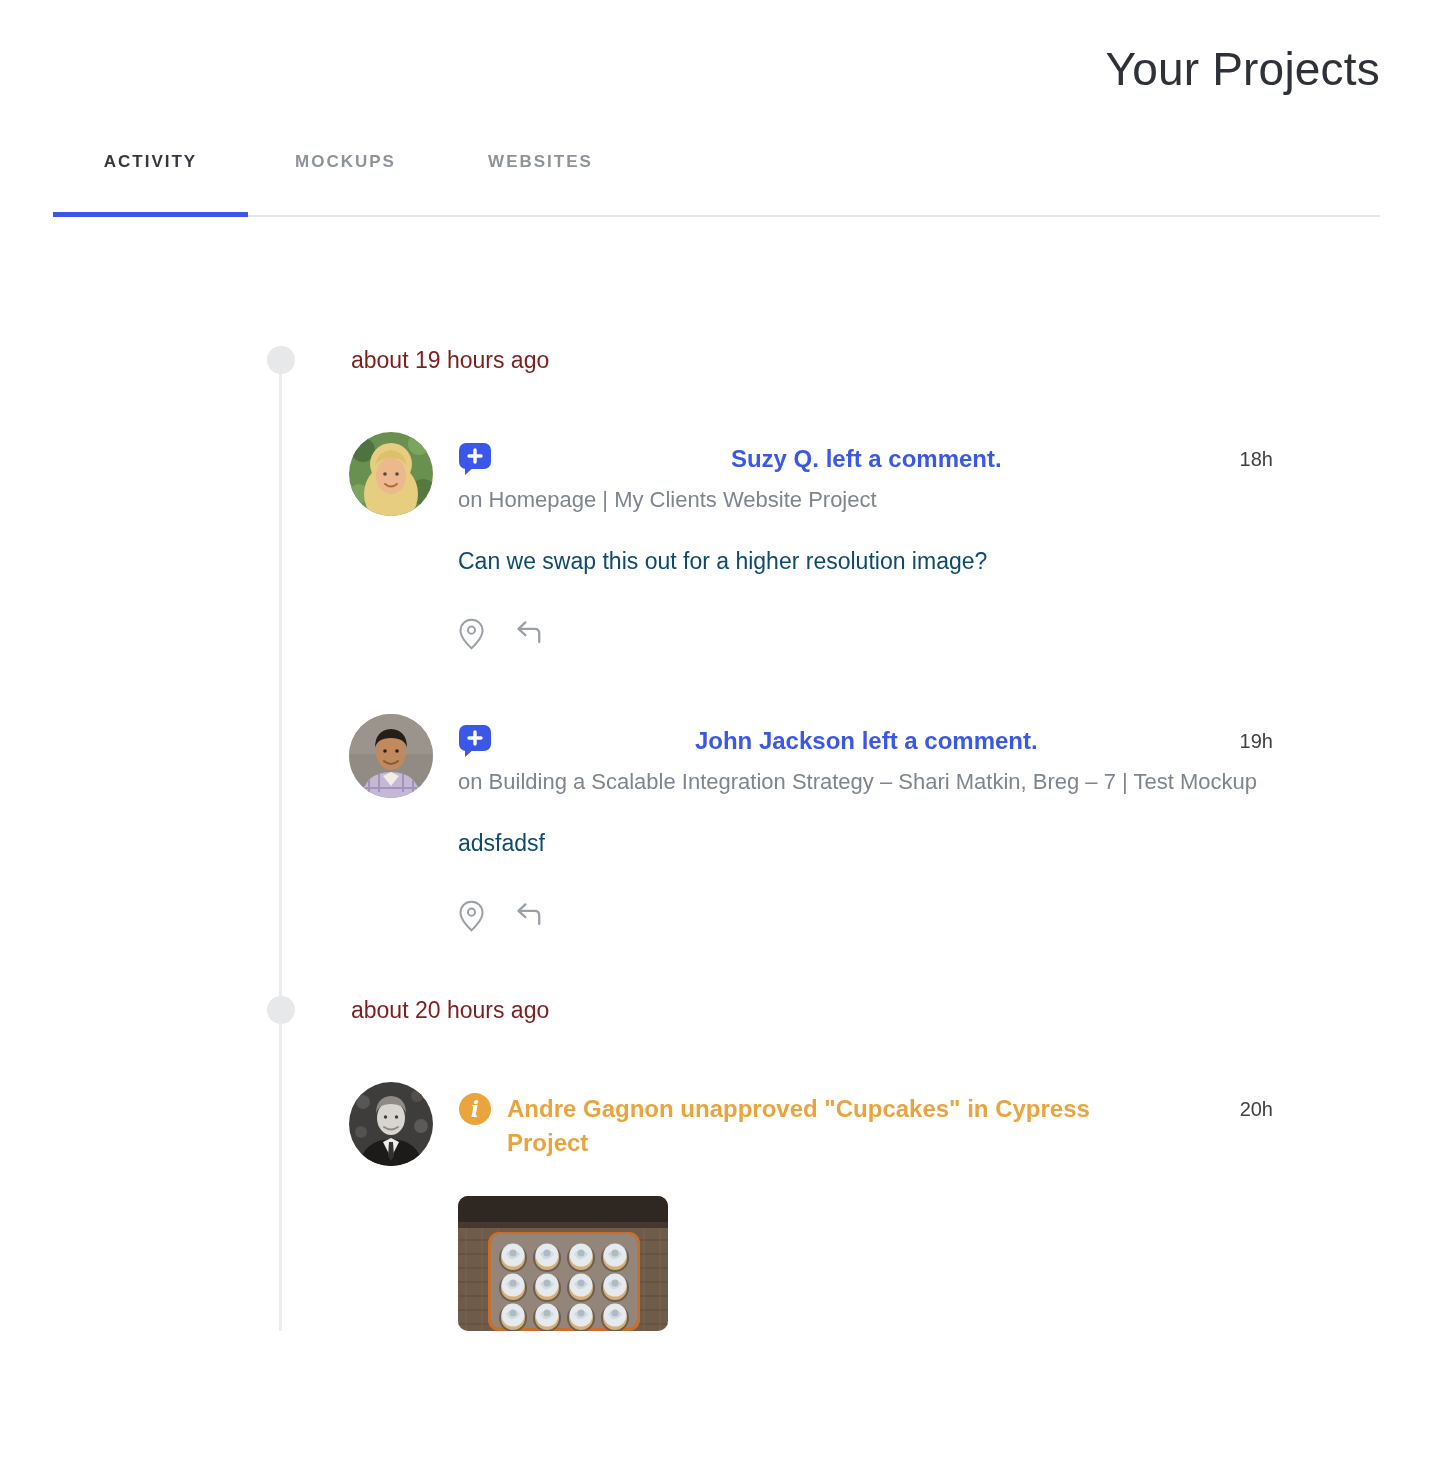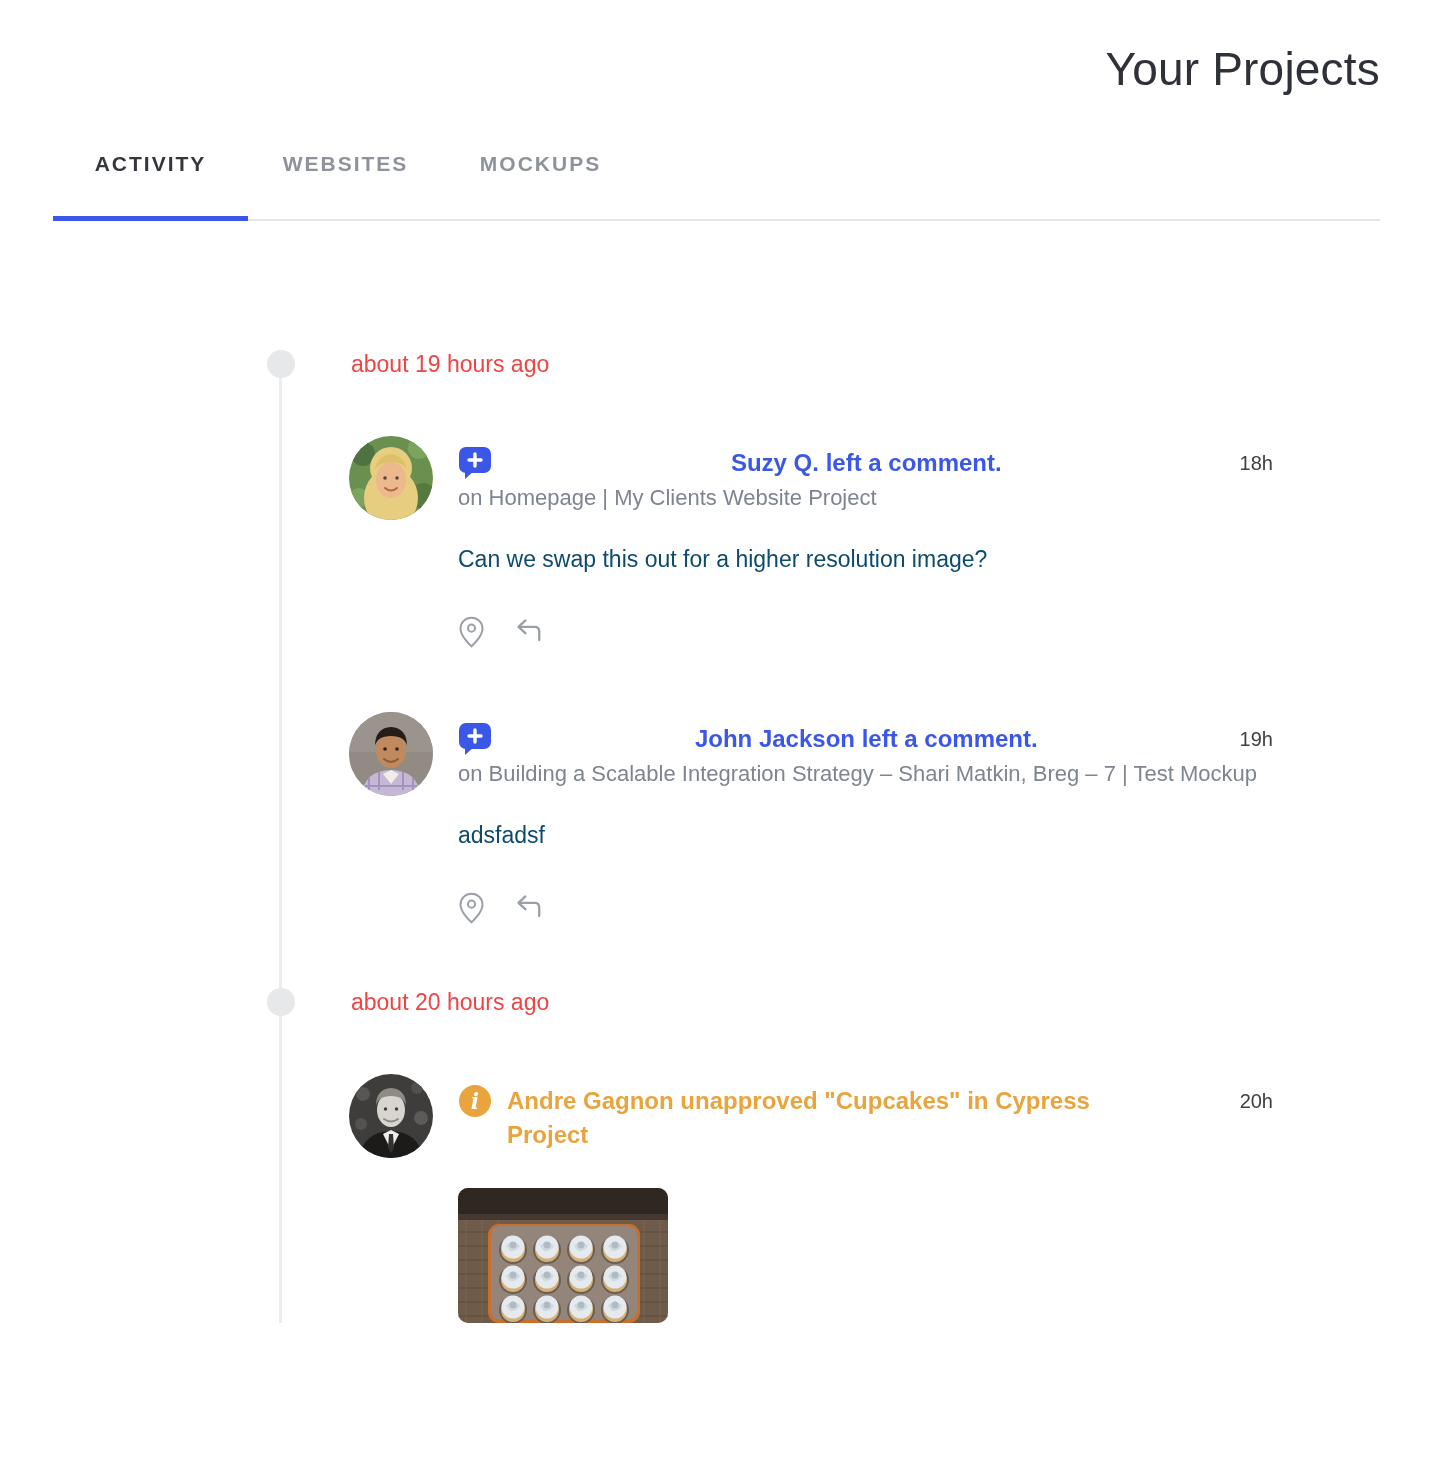--- a/index.html
+++ b/index.html
@@ -5,63 +5,63 @@
   * { margin: 0; padding: 0; box-sizing: border-box; }
   html, body { width: 1446px; height: 1458px; overflow: hidden; background: #ffffff; }
   body { font-family: "Liberation Sans", "DejaVu Sans", sans-serif; color: #2f3338; }
   .page { width: 1446px; height: 1458px; padding: 0 66px 0 53px; overflow: hidden; }
 
   
   .page-title { font-size: 46px; font-weight: 500; color: #2e3137; letter-spacing: 0.2px; margin-top: 42px; text-align: right; }
 
   
   .tabs { display: flex; margin-top: 56px; border-bottom: 2px solid #e4e6e8; }
-  .tab { width: 195px; text-align: center; font-size: 21px; font-weight: 700; letter-spacing: 2px;
+  .tab { width: 195px; text-align: center; font-size: 17px; font-weight: 700; letter-spacing: 2px;
          color: #8e939b; padding-bottom: 40px; margin-bottom: -2px; border-bottom: 5px solid transparent;
          cursor: pointer; }
   .tab.active { color: #34383e; border-bottom-color: #3a57e8; }
 
   
   .timeline { position: relative; margin-left: 214px; margin-top: 129px; }
   .tl-line { position: absolute; left: 12px; top: 14px; bottom: 0; width: 3px; background: #ededf0; }
   .group + .group { margin-top: 48px; }
   .group-header { display: flex; align-items: center; margin-bottom: 58px; }
   .tl-dot { width: 28px; height: 28px; border-radius: 50%; background: #e7e8ea; margin-right: 56px; flex-shrink: 0; position: relative; }
-  .group-label { font-size: 23px; color: #ef4444; }
+  .group-label { font-size: 23px; color: #7f1d1d; }
 
   
   .event { display: flex; margin-left: 82px; margin-bottom: 64px; }
   .avatar { width: 84px; height: 84px; border-radius: 50%; overflow: hidden; flex-shrink: 0; margin-right: 25px; }
   .avatar svg { display: block; }
   .event-content { flex: 1; max-width: 815px; padding-top: 10px; }
   .event-heading { display: flex; align-items: flex-start; justify-content: space-between; }
   .type-icon { width: 34px; height: 34px; flex-shrink: 0; margin-right: 15px; }
   .event-title { font-size: 24px; font-weight: 700; line-height: 34px; color: #3a57e8; }
   .event-title.orange { color: #e9a43e; max-width: 660px; }
   .event-time { font-size: 20px; color: #404040; line-height: 34px; margin-left: 14px; white-space: nowrap; }
   .event-heading.spread .event-time { margin-left: auto; }
-  .event-context { margin-top: 0; font-size: 22px; line-height: 36px; color: #7e8590; max-width: 800px; }
+  .event-context { margin-top: 6px; font-size: 22px; line-height: 36px; color: #7e8590; max-width: 800px; }
   .event-body { margin-top: 28px; font-size: 23px; line-height: 30px; color: #0c4a6e; }
   .event-actions { margin-top: 42px; display: flex; align-items: center; gap: 30px; }
   .action-btn { background: none; border: none; padding: 0; cursor: pointer; line-height: 0; }
 
   
   .thumb { margin-top: 36px; width: 210px; height: 135px; border-radius: 10px; overflow: hidden; display: block; }
 </style>
 </head>
 <body>
 
 <div class="page">
 
   <h1 class="page-title">Your Projects</h1>
 
   <div class="tabs">
     <div class="tab active">ACTIVITY</div>
+    <div class="tab">MOCKUPS</div>
     <div class="tab">WEBSITES</div>
-    <div class="tab">MOCKUPS</div>
   </div>
 
   <div class="timeline">
     <div class="tl-line"></div>
 
     <div class="group">
       <div class="group-header">
         <div class="tl-dot"></div>
         <div class="group-label">about 19 hours ago</div>
       </div>

